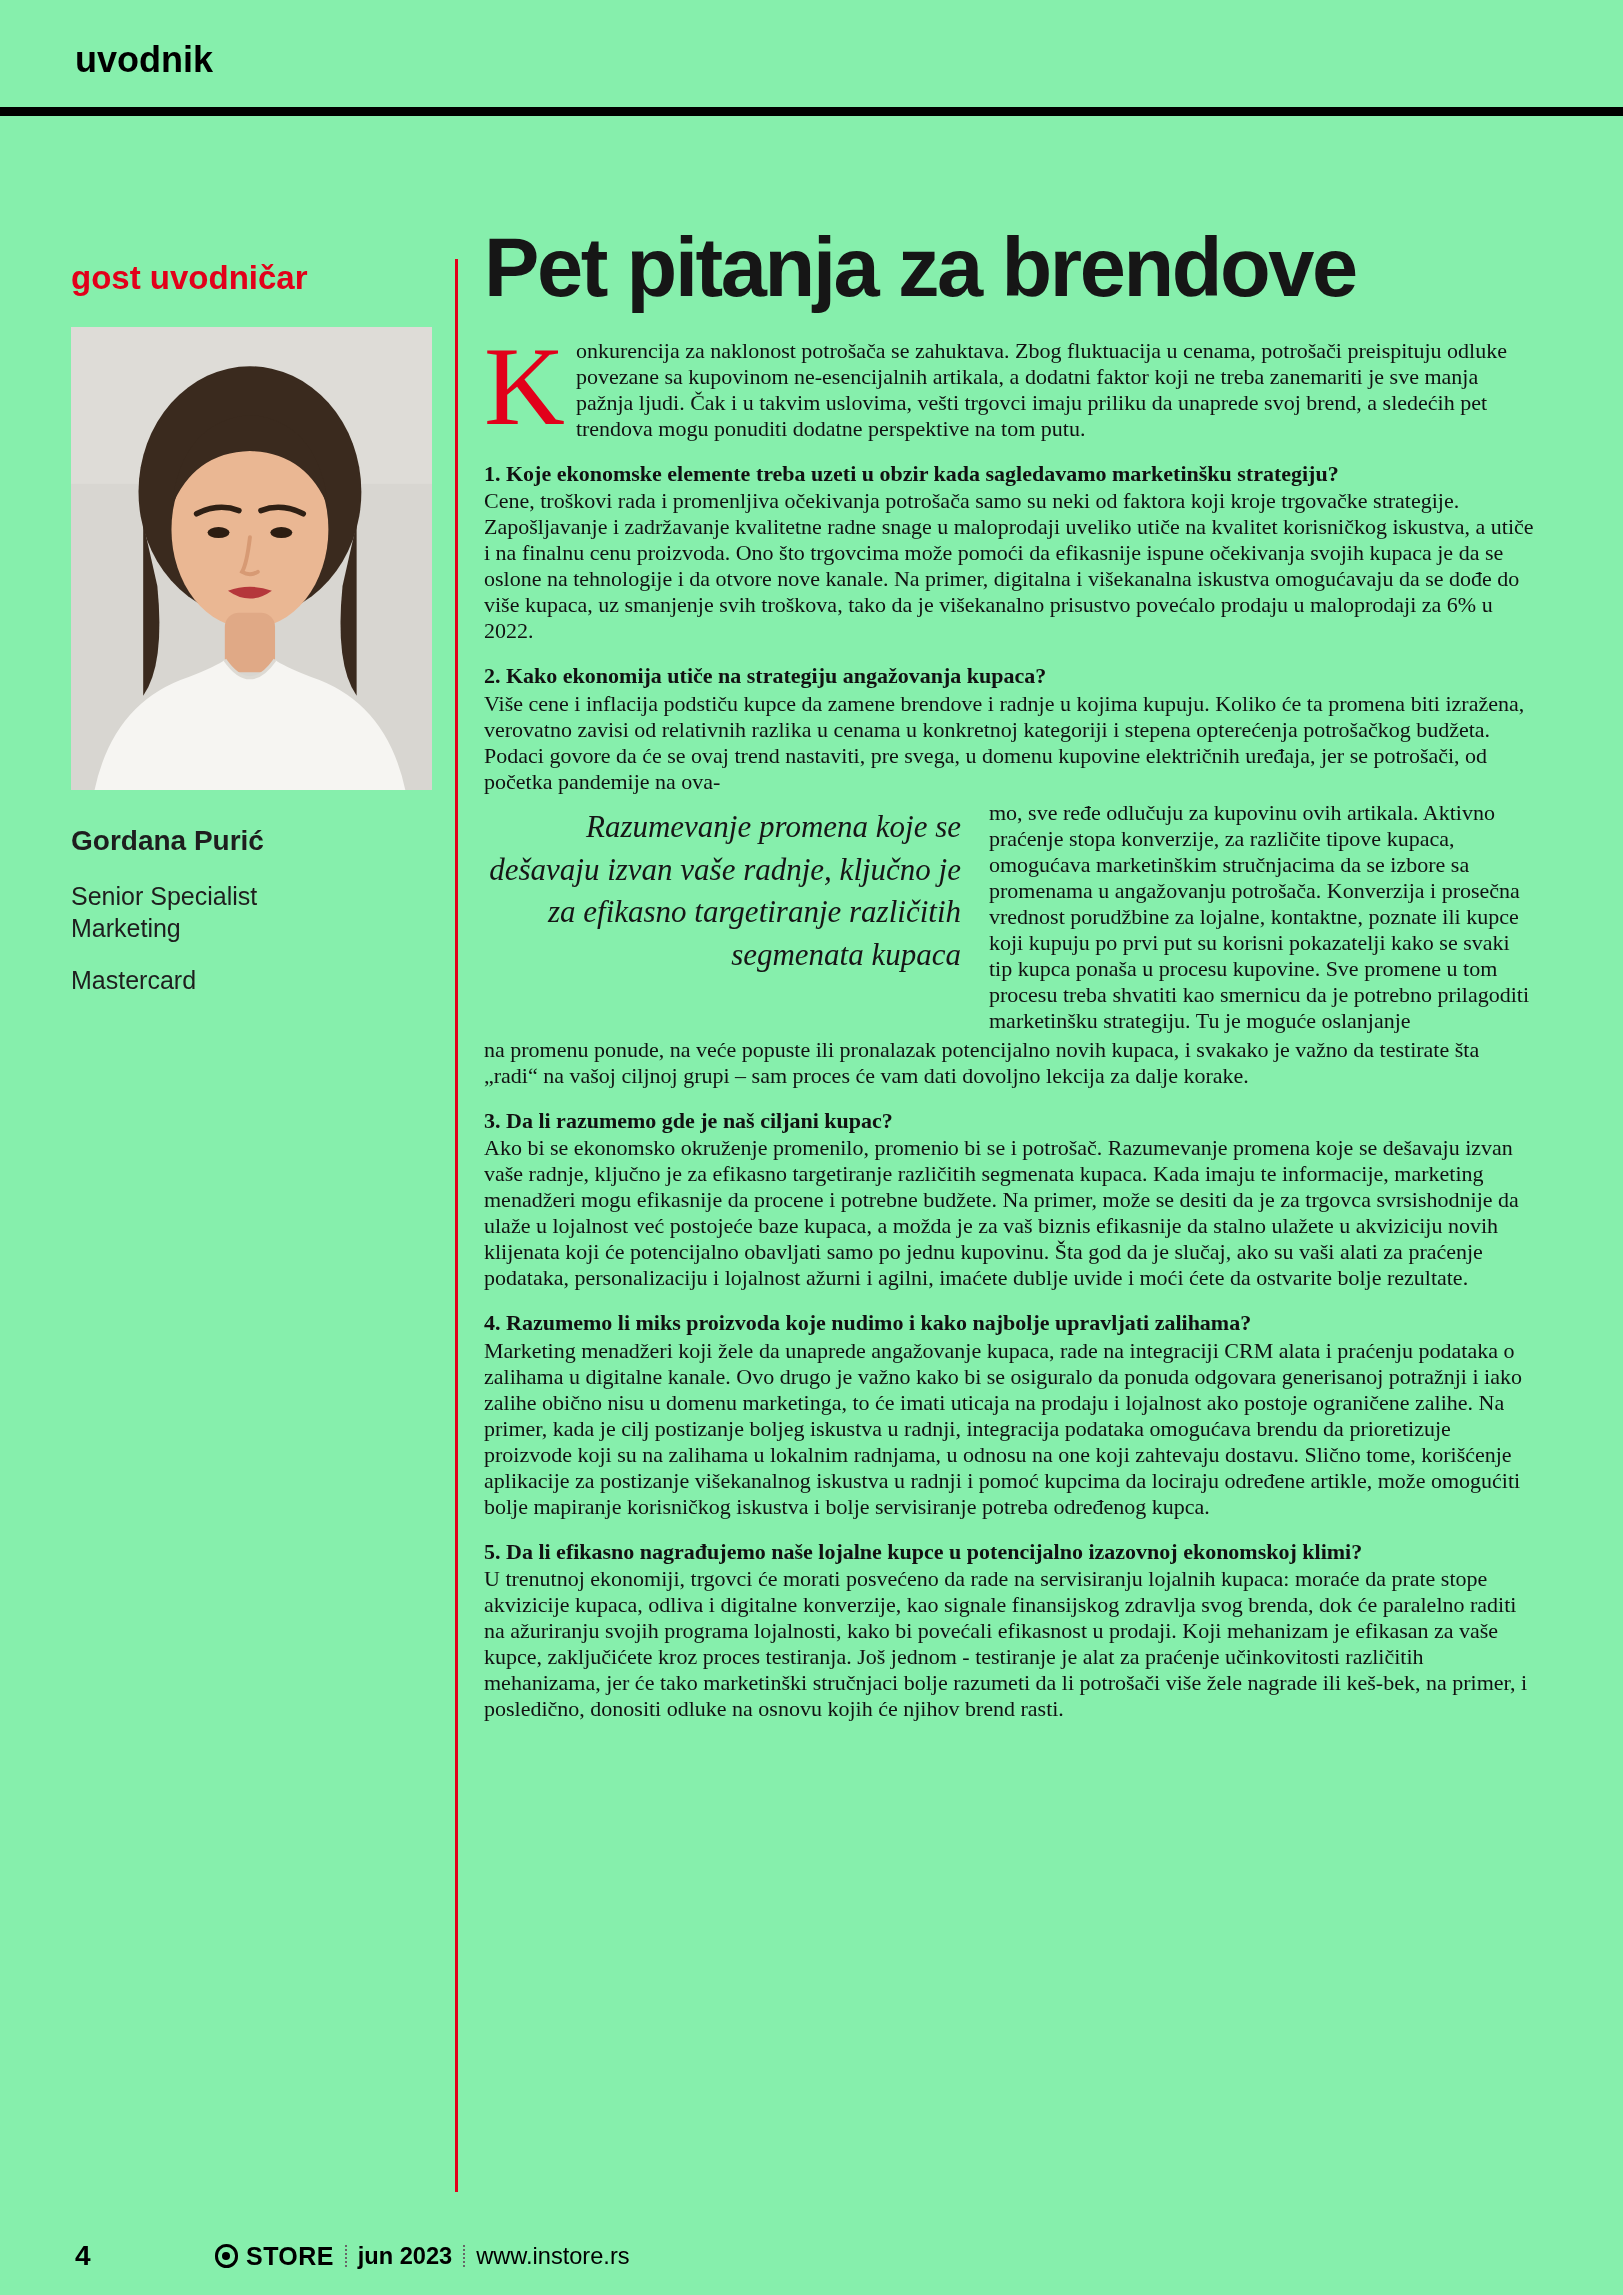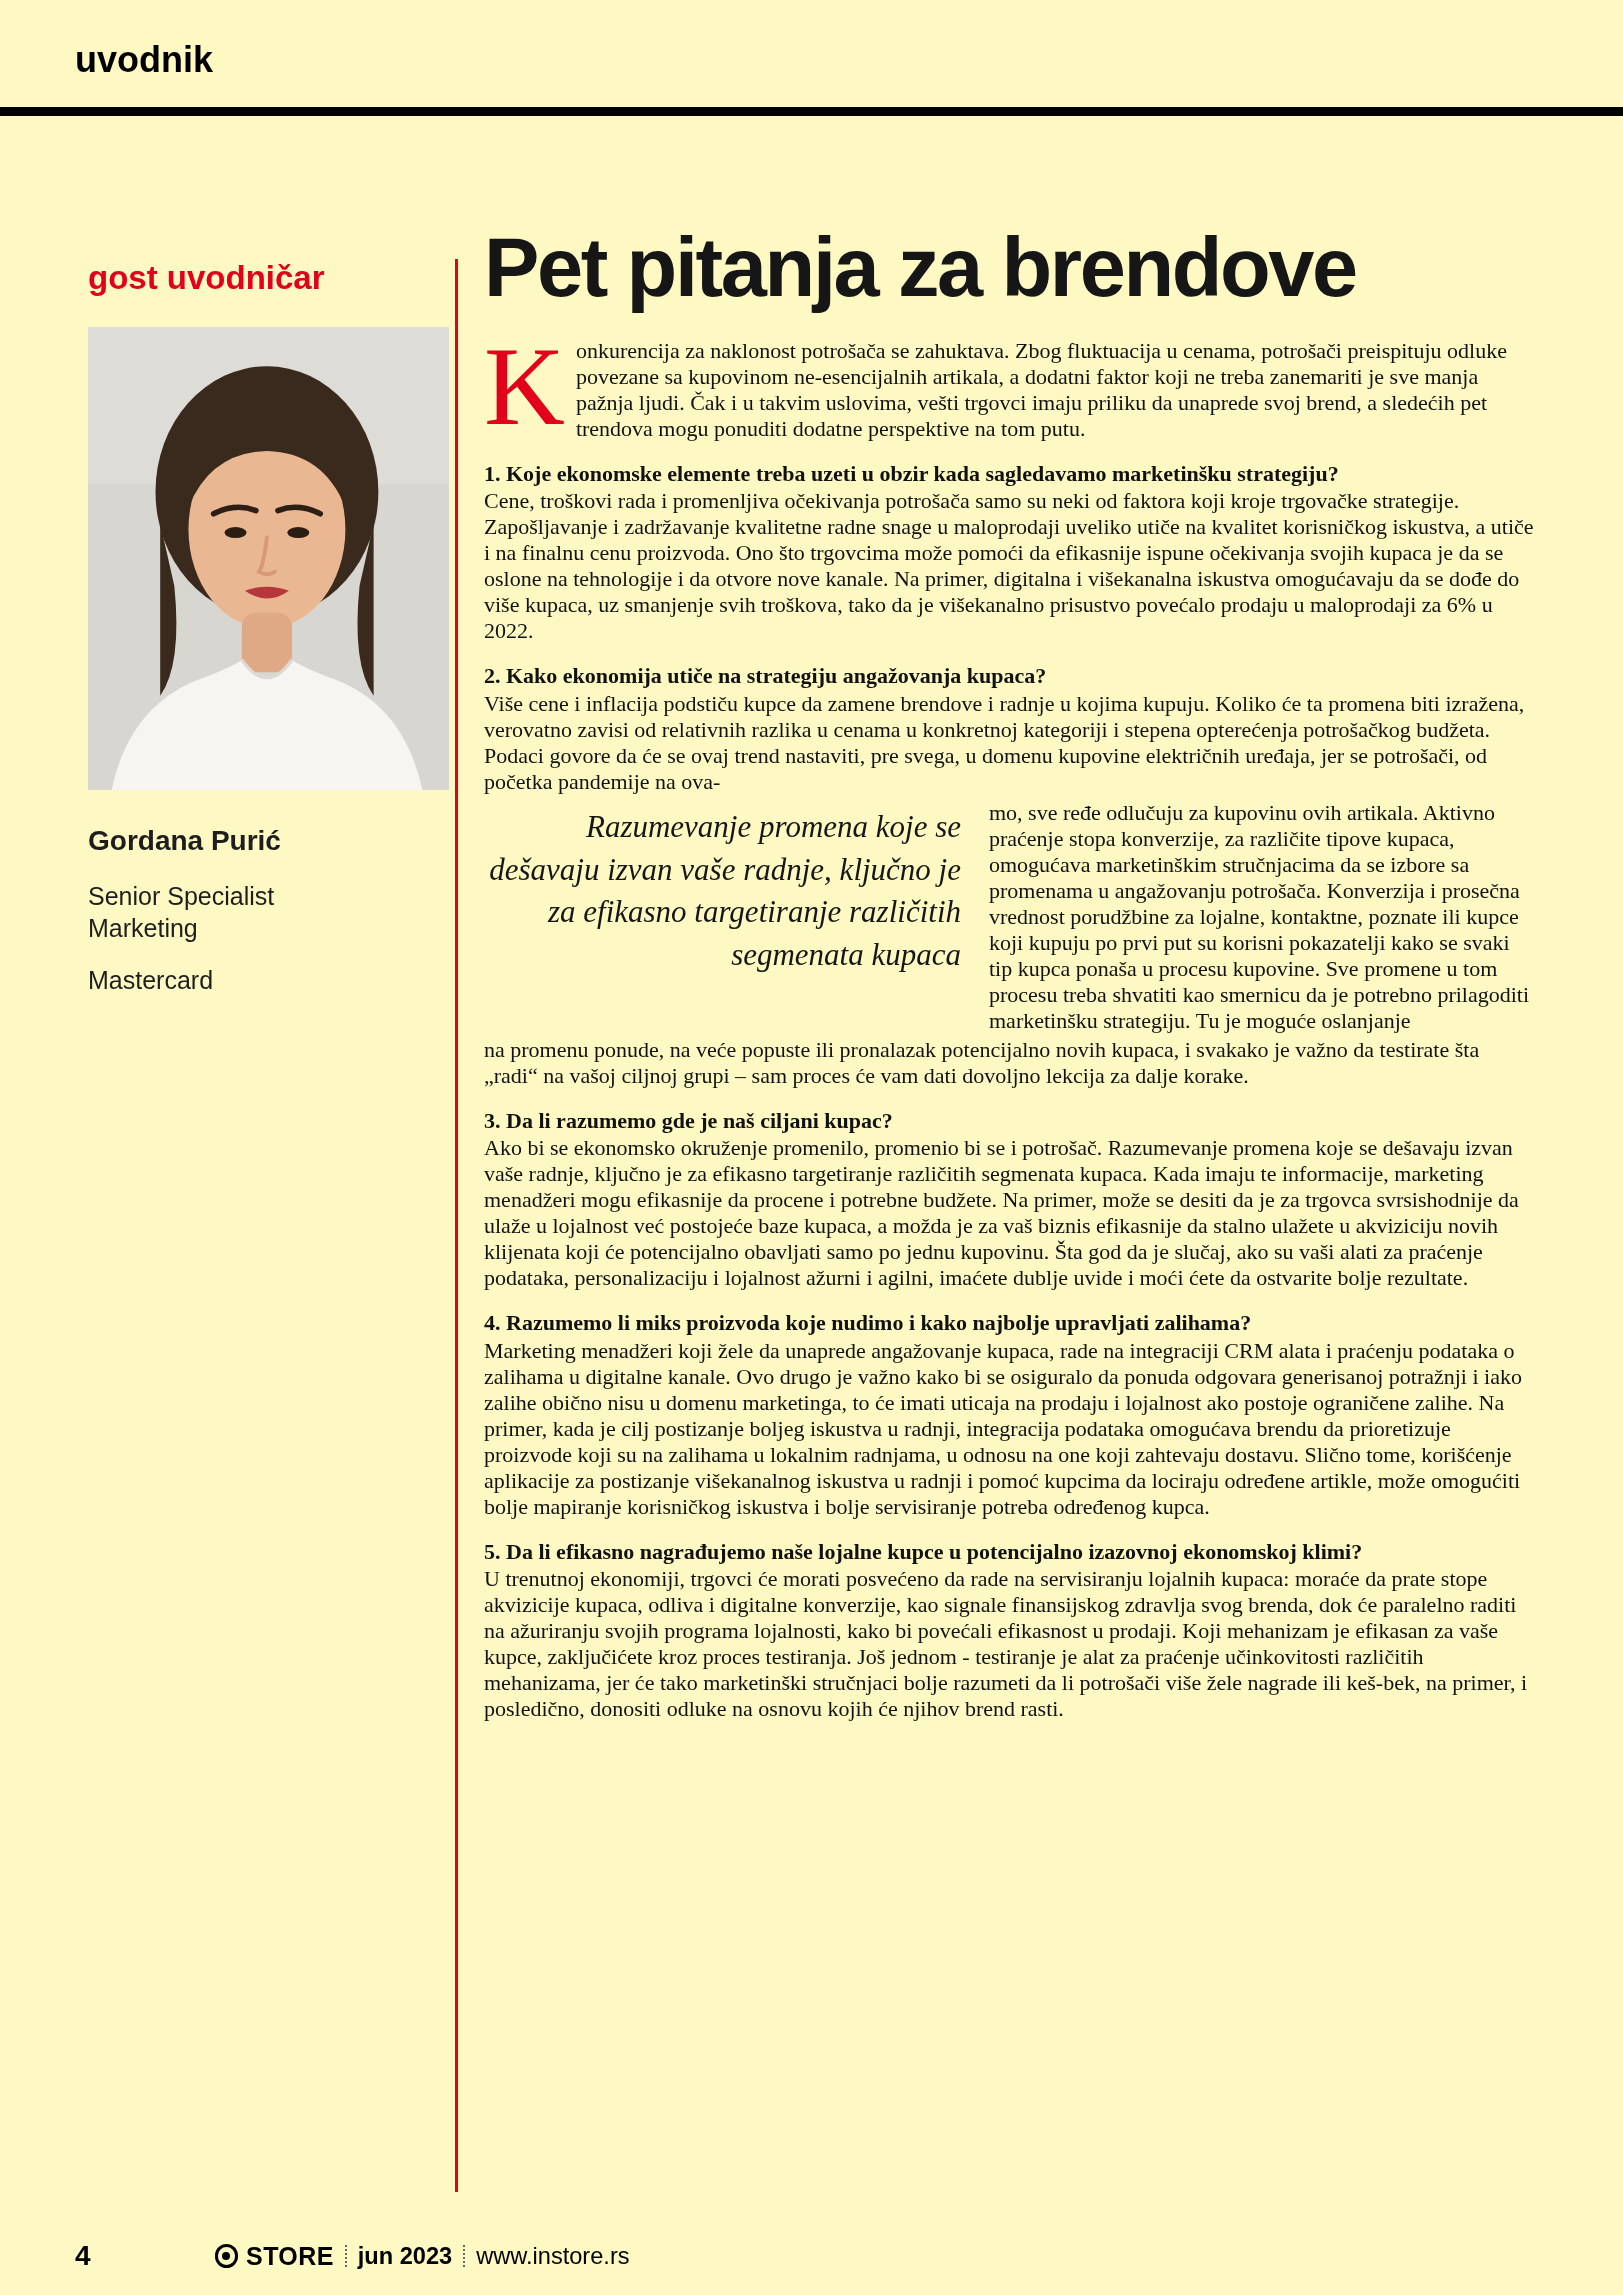--- a/index.html
+++ b/index.html
@@ -3,32 +3,32 @@
 <meta charset="utf-8">
 <style>
   * { margin:0; padding:0; box-sizing:border-box; }
   html,body { background:#ffffff; }
   body {
     width:1623px; height:2295px;
     font-family:"Liberation Serif", serif;
     color:#111111;
     position:relative;
   }
-  .page { position:relative; width:1623px; height:2295px; background:#fef9c3; overflow:hidden; }
+  .page { position:relative; width:1623px; height:2295px; background:#86efac; overflow:hidden; }
 
   
   .kicker {
     position:absolute; left:75px; top:39px;
     font-family:"Liberation Sans", sans-serif;
     font-weight:700; font-size:36px; color:#000;
   }
   .top-rule { position:absolute; left:0; top:107px; width:1623px; height:8.6px; background:#000; }
 
   
-  .sidebar { position:absolute; left:88px; top:259px; width:369px; }
+  .sidebar { position:absolute; left:71px; top:259px; width:369px; }
   .guest-label {
     font-family:"Liberation Sans", sans-serif;
     font-weight:700; font-size:33px; color:#e2001a; margin-bottom:30px;
   }
   .photo { width:361px; height:463px; display:block; }
   .author-name {
     margin-top:35px; font-family:Liberation Sans, sans-serif;
     font-weight:700; font-size:28px; color:#1e1e1e;
   }
   .author-role {

